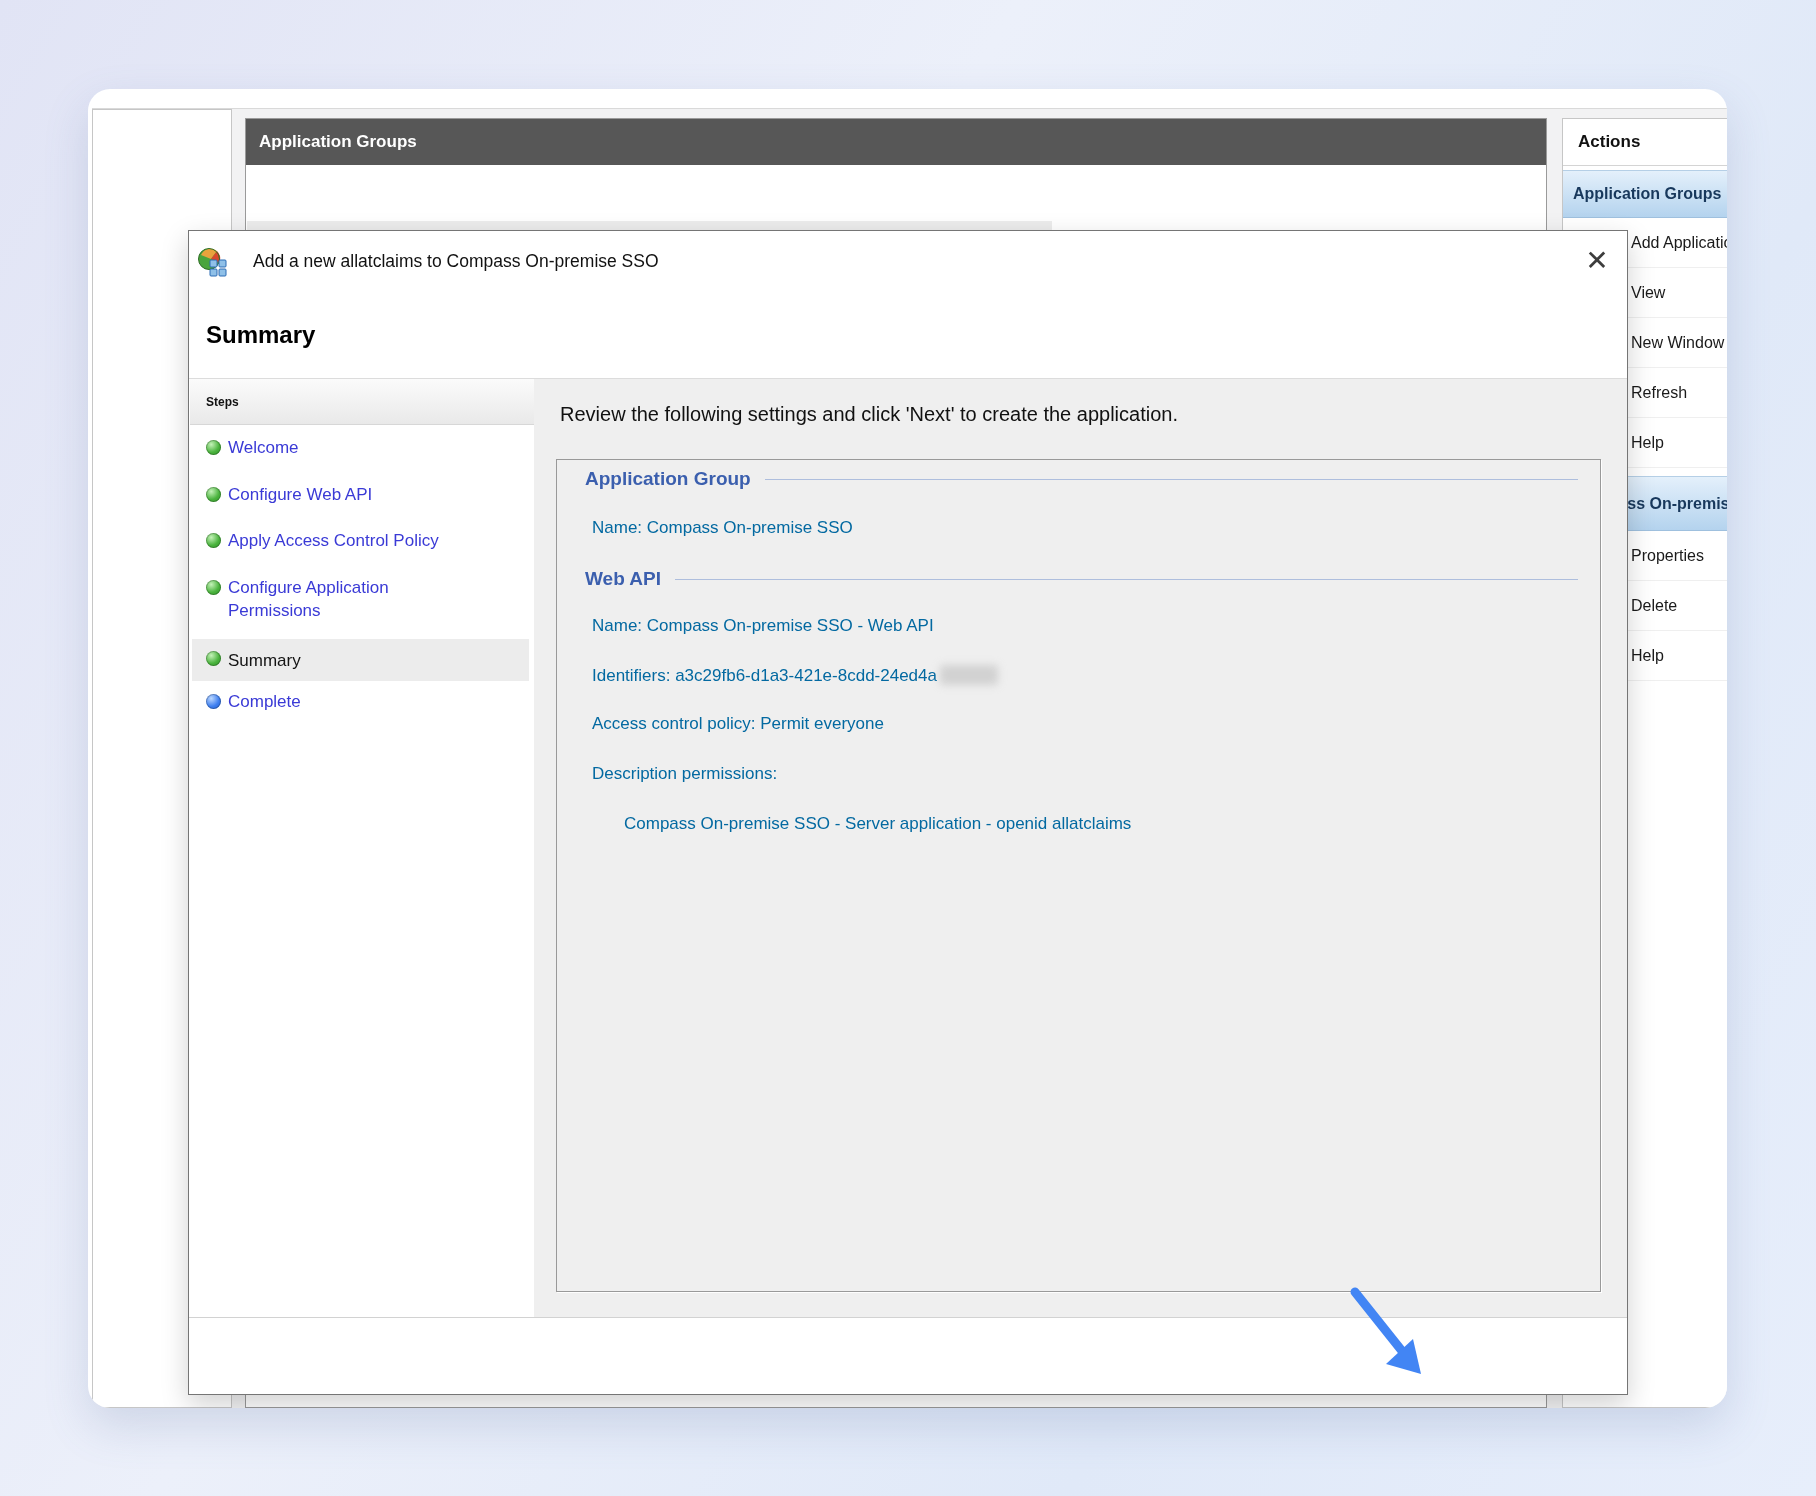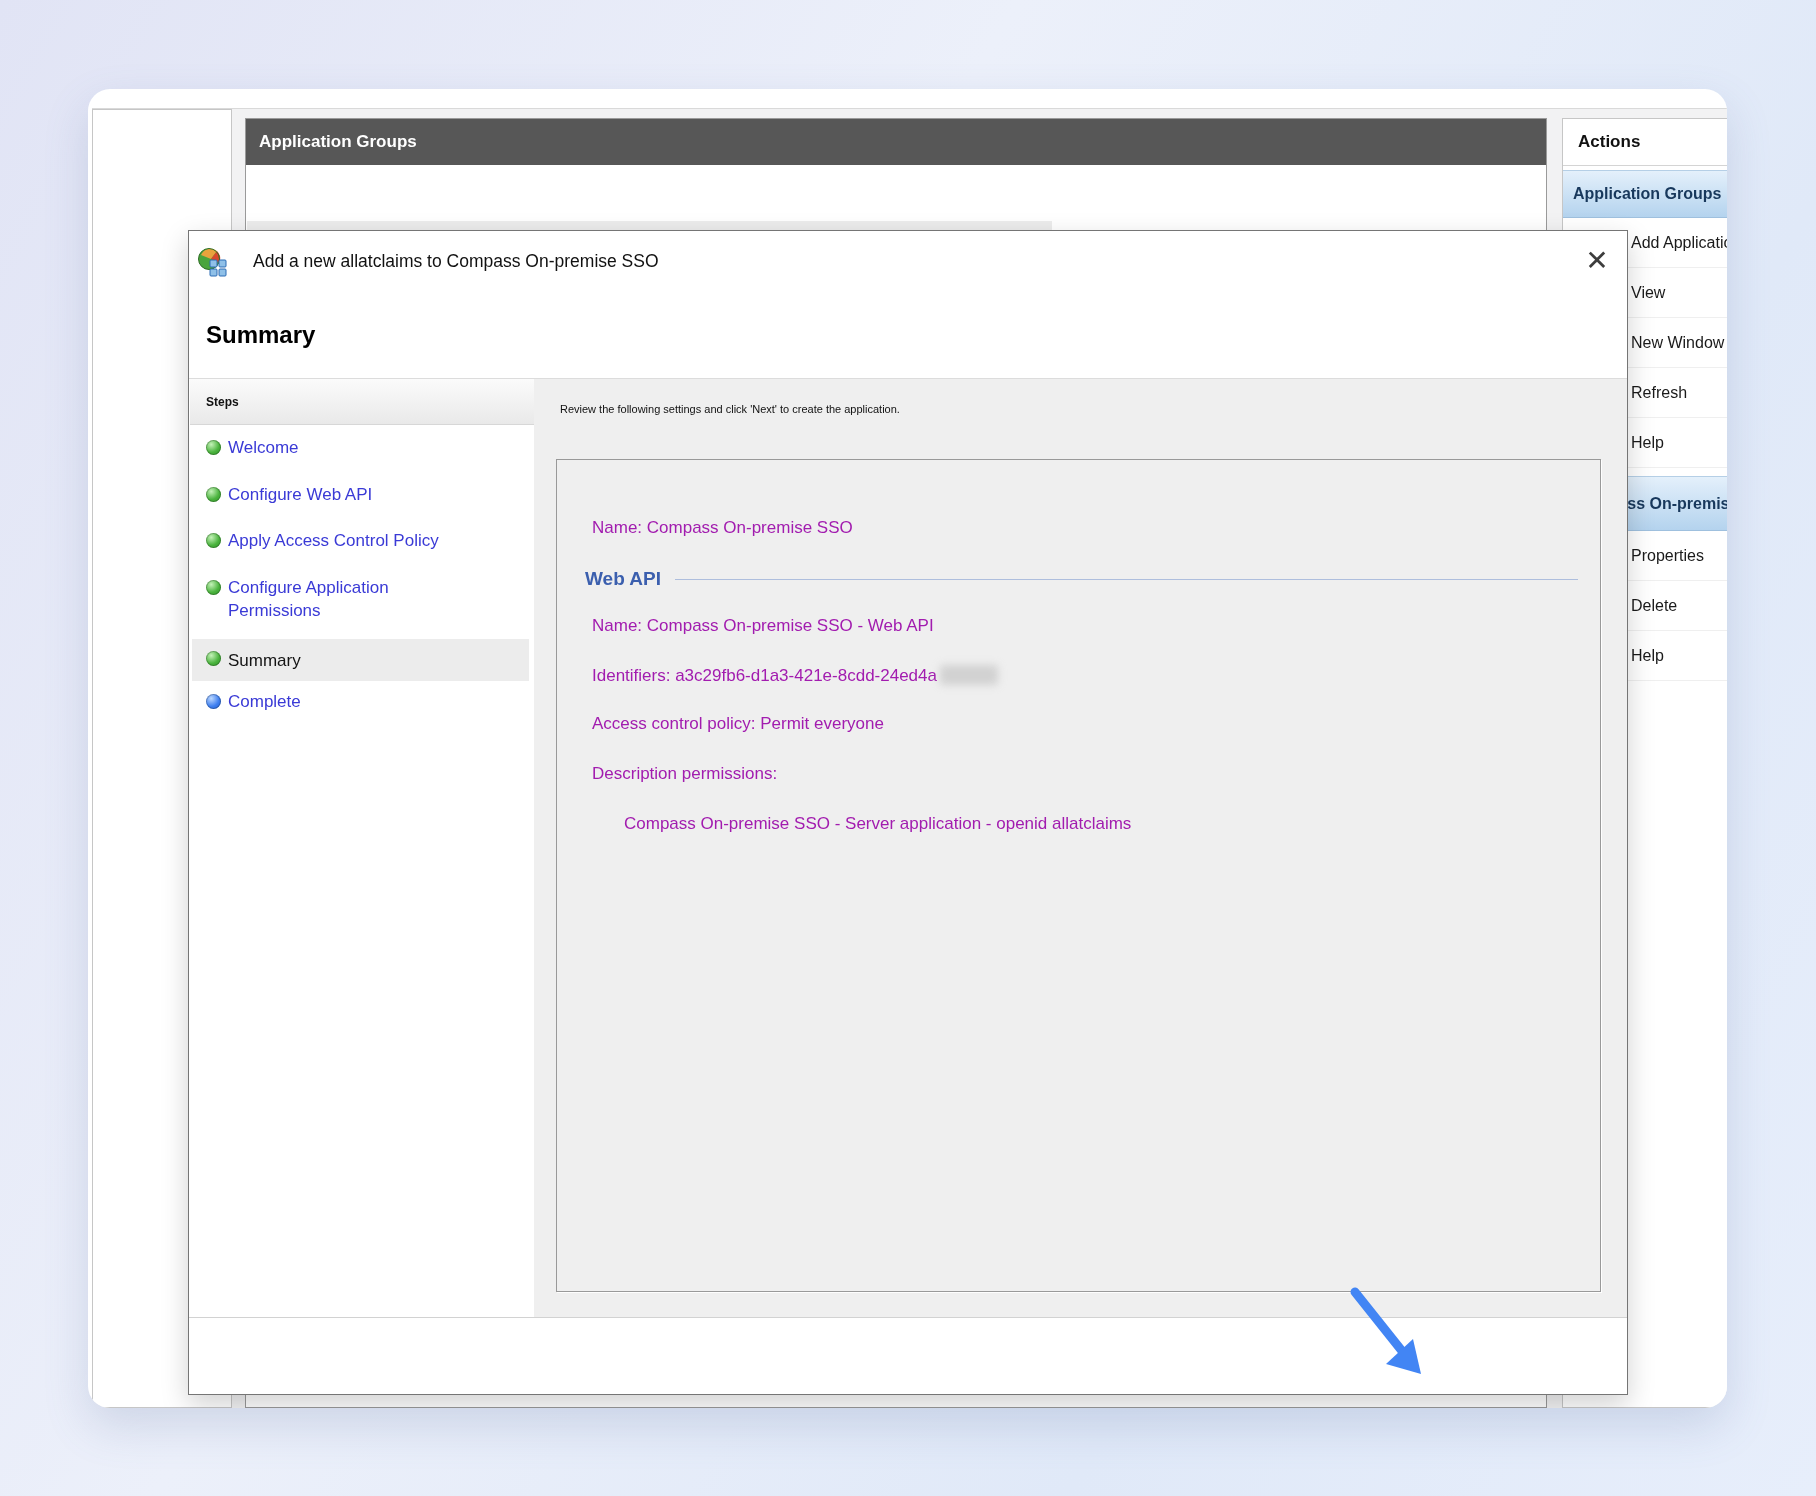--- a/index.html
+++ b/index.html
@@ -51,27 +51,27 @@
   .step-row .bullet{width:15px;height:15px;border-radius:50%;margin:4px 0 0 14px;flex:none;
     box-shadow:inset 0 0 0 1px rgba(0,0,0,.22);}
   .step-row.done .bullet,.step-row.current .bullet{background:radial-gradient(circle at 35% 30%,#c4f2b8,#4ab33d 55%,#2f9028);}
   .step-row.upcoming .bullet{background:radial-gradient(circle at 35% 30%,#bcd8ff,#3e7ff0 55%,#1f5cc8);}
   .step-label{margin-left:7px;font-size:17px;line-height:23px;max-width:225px;}
   .step-row.done .step-label,.step-row.upcoming .step-label{color:#3a3ad6;}
   .step-row.current{background:#ececec;padding-top:10px;height:42px;box-sizing:border-box;}
   .step-row.current .bullet{margin-top:2px;}
   .step-row.current .step-label{color:#141414;}
   .content{position:absolute;left:345px;top:148px;width:1094px;height:938px;background:#efefef;}
-  .instruction{position:absolute;left:26px;top:24px;font-size:11px;color:#111;}
+  .instruction{position:absolute;left:26px;top:24px;font-size:20px;color:#111;}
   .groupbox{position:absolute;left:22px;top:80px;width:1045px;height:833px;border:1px solid #999;box-sizing:border-box;
     box-shadow:1px 1px 0 rgba(255,255,255,.9);}
   .sec-row{position:absolute;left:28px;right:22px;display:flex;align-items:center;}
   .sec-label{font-size:19px;font-weight:600;color:#3b5fae;white-space:nowrap;}
   .sec-rule{flex:1;height:1px;background:#aebedd;margin-left:14px;}
-  .sum-line{position:absolute;left:35px;font-size:17px;color:#a21caf;white-space:nowrap;}
+  .sum-line{position:absolute;left:35px;font-size:17px;color:#0369a1;white-space:nowrap;}
   .redacted{display:inline-block;width:58px;height:20px;background:#b9b9b9;border-radius:3px;
     filter:blur(4px);opacity:.55;vertical-align:-4px;margin-left:3px;}
   .bottom-sep{position:absolute;left:0;top:1086px;width:100%;border-top:1px solid #d2d2d2;}
   .btnbar{position:absolute;left:0;top:1087px;width:100%;height:78px;background:#efefef;}
   .btn{position:absolute;height:41px;background:linear-gradient(#f7f7f7,#e9e9e9);border:1px solid #8b8b8b;
     font-family:"Liberation Sans",sans-serif;font-size:17px;color:#111;cursor:default;}
   .btn-prev{left:932px;top:16px;width:140px;}
   .btn-next{left:1090px;top:16px;width:146px;border:1px solid #2b7cc4;box-shadow:0 0 0 3px #1e82d8;}
   .btn-cancel{left:1260px;top:16px;width:149px;}
   .arrow-svg{position:absolute;left:1240px;top:1175px;z-index:10;pointer-events:none;}
@@ -169,20 +169,24 @@
           <div class="step-row upcoming" style="top: 311px;">
     <span class="bullet"></span>
     <span class="step-label">Complete</span>
   </div>
         </div>
     </div>
 
     <div class="content">
       <div class="instruction">Review the following settings and click 'Next' to create the application.</div>
       <div class="groupbox">
+        <div class="sec-row" style="top:8px">
+          <span class="sec-label">Application Group</span>
+          <span class="sec-rule"></span>
+        </div>
         <div class="sum-line" style="top:58px">Name: Compass On-premise SSO</div>
 
         <div class="sec-row" style="top:108px">
           <span class="sec-label">Web API</span>
           <span class="sec-rule"></span>
         </div>
         <div class="sum-line" style="top:156px">Name: Compass On-premise SSO - Web API</div>
         <div class="sum-line" style="top:205px">
           <span>Identifiers: a3c29fb6-d1a3-421e-8cdd-24ed4a</span><span class="redacted"></span>
         </div>

